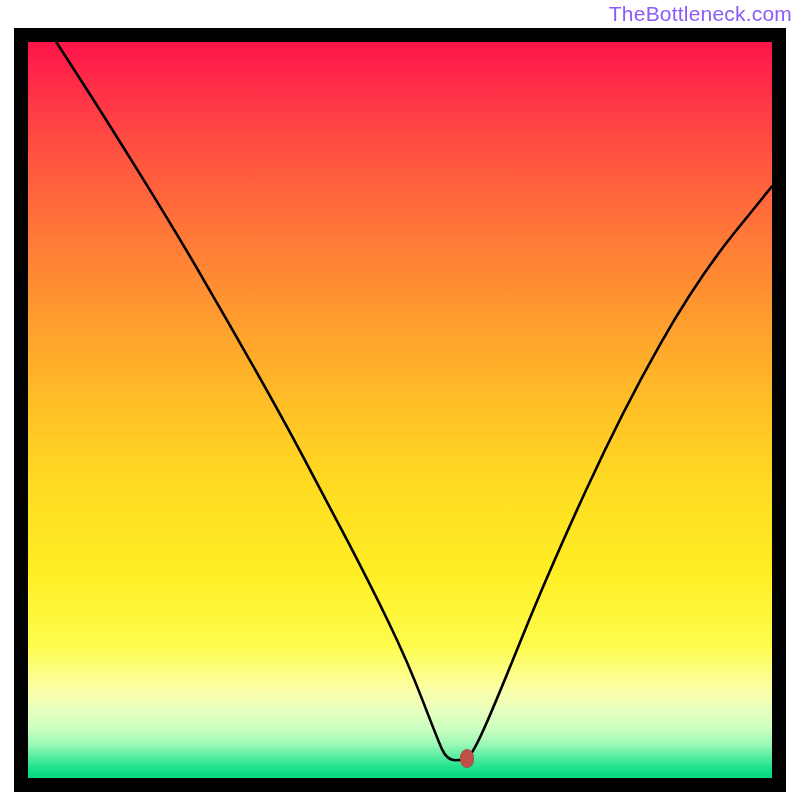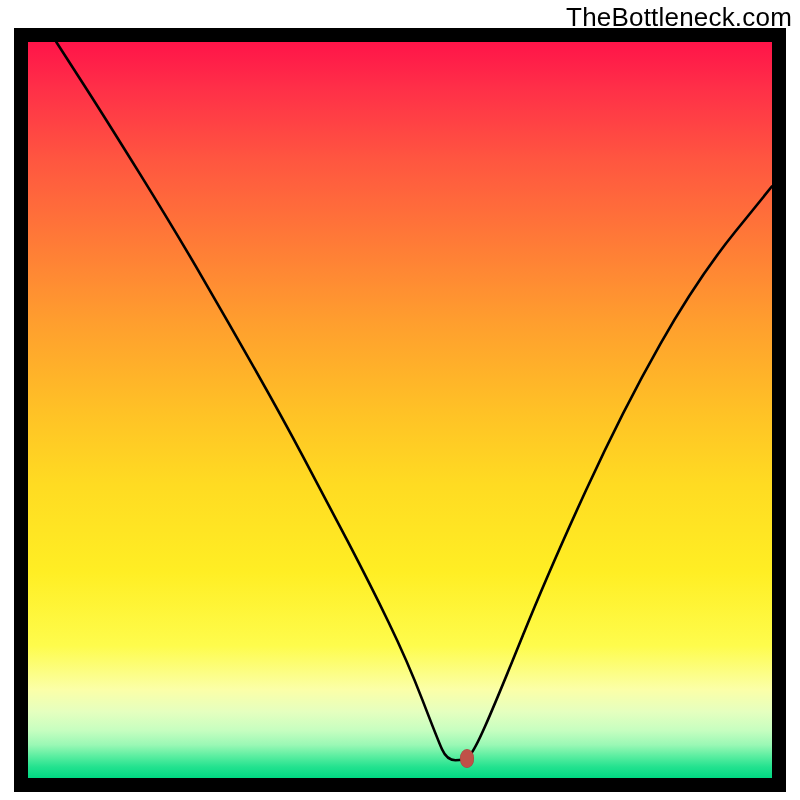--- a/index.html
+++ b/index.html
@@ -13,23 +13,23 @@
   }
   .container {
     position: relative;
     width: 800px;
     height: 800px;
   }
   .watermark {
     position: absolute;
     top: 2px;
     right: 8px;
-    font-size: 26px;
+    font-size: 21px;
     font-weight: 500;
-    color: #000000;
+    color: #8b5cf6;
     letter-spacing: 0.2px;
     z-index: 5;
     user-select: none;
   }
   .outer-border {
     position: absolute;
     left: 14px;
     top: 28px;
     width: 772px;
     height: 764px;

